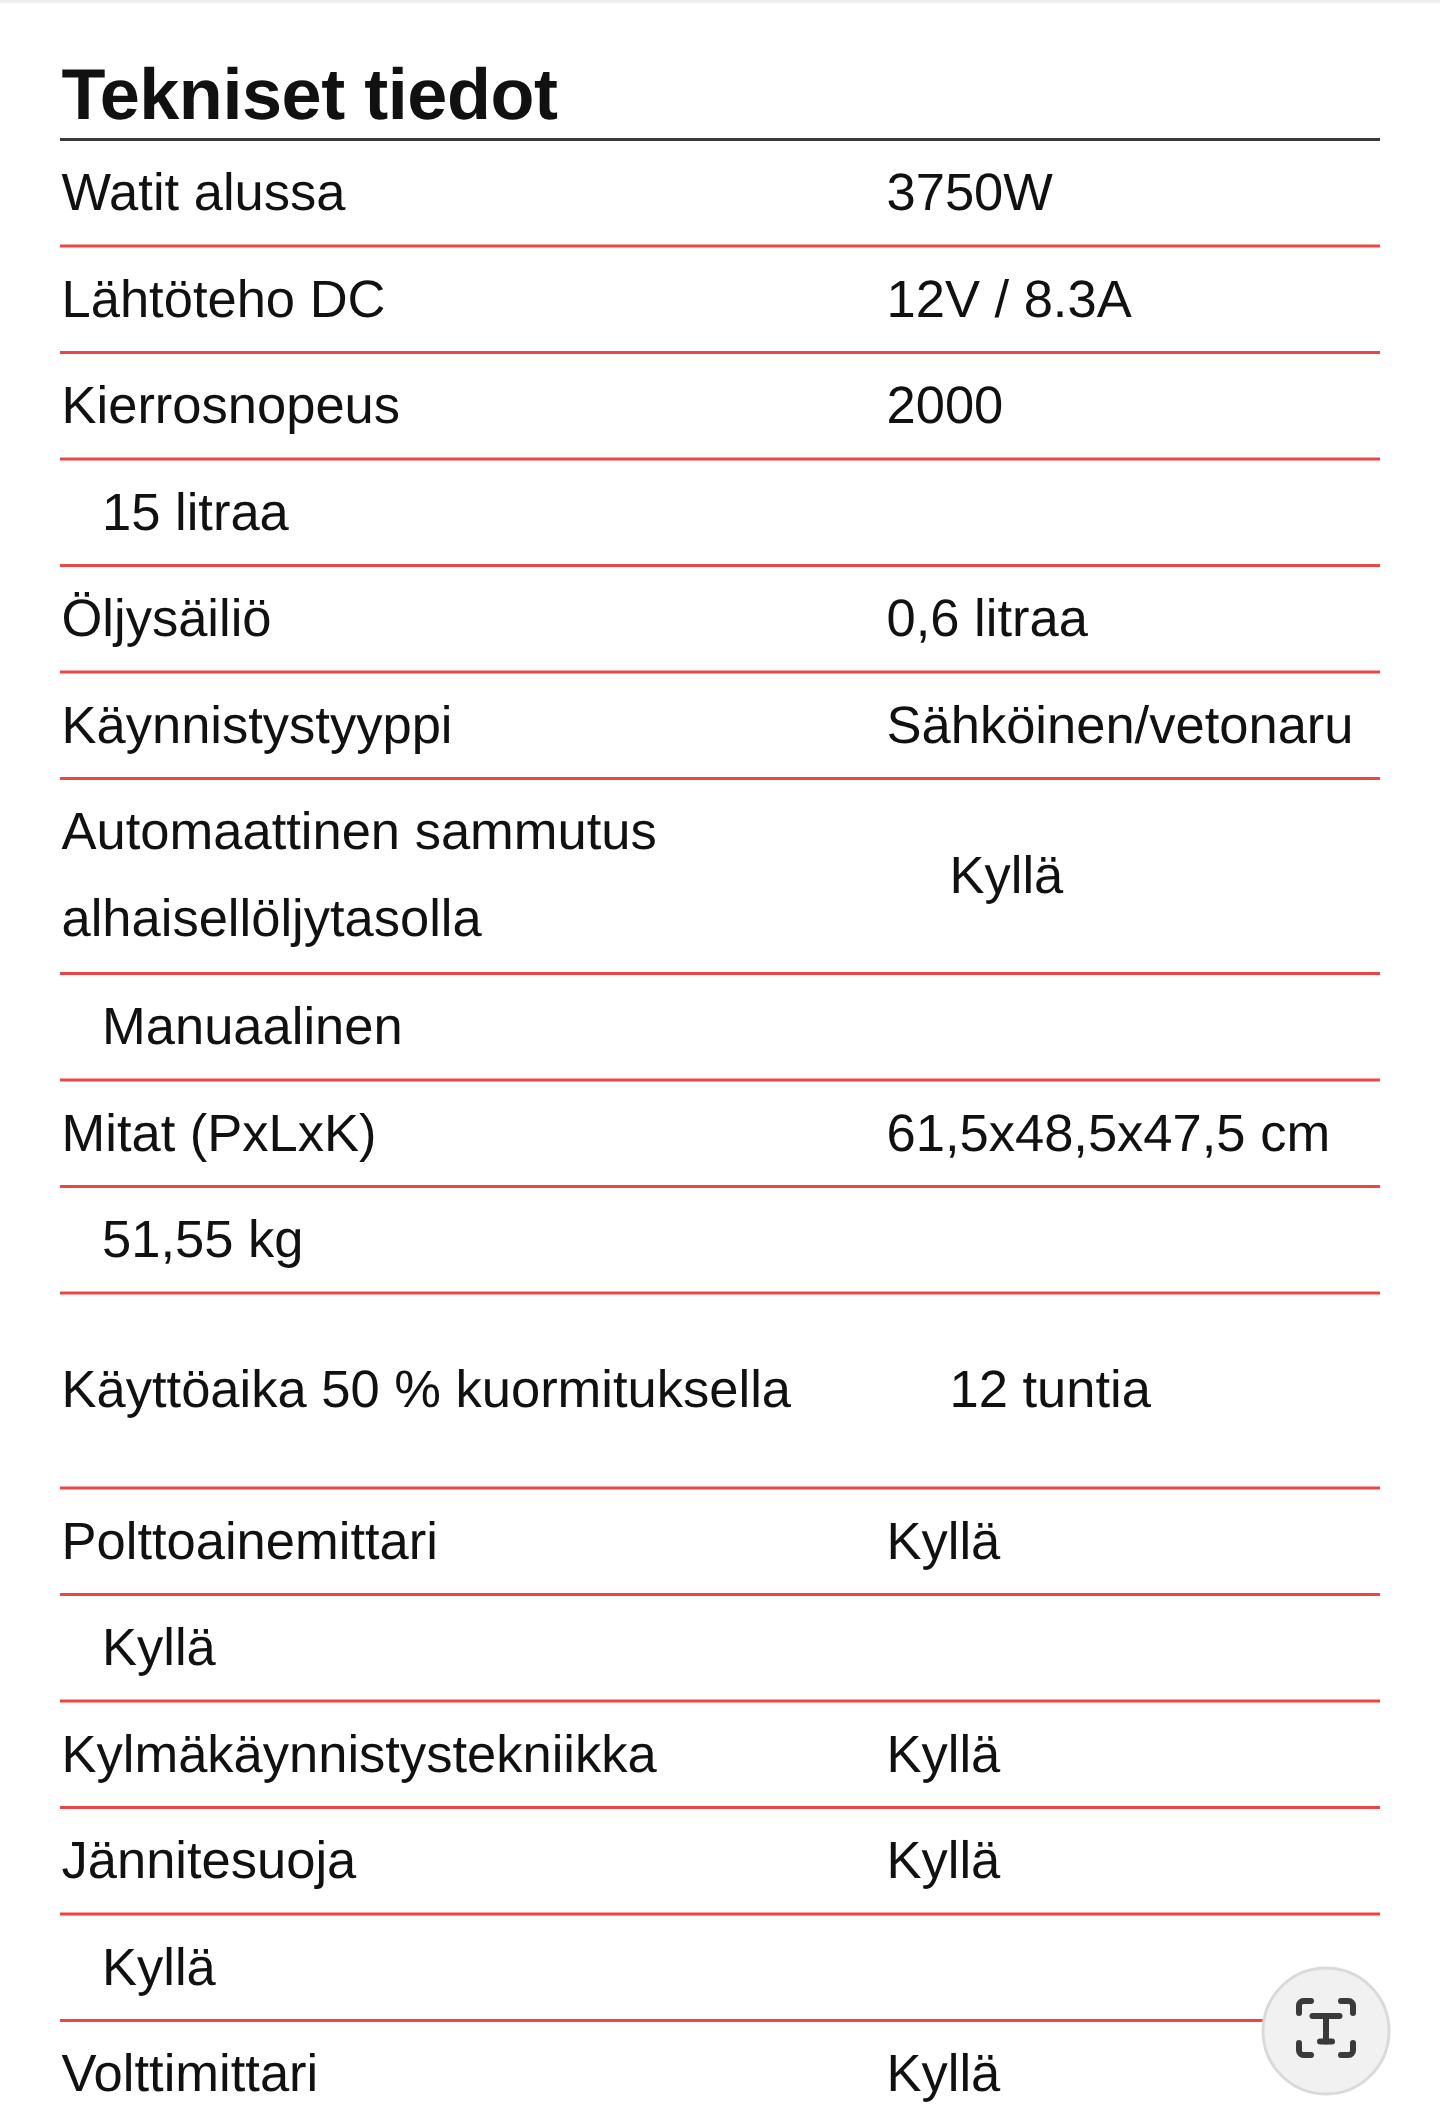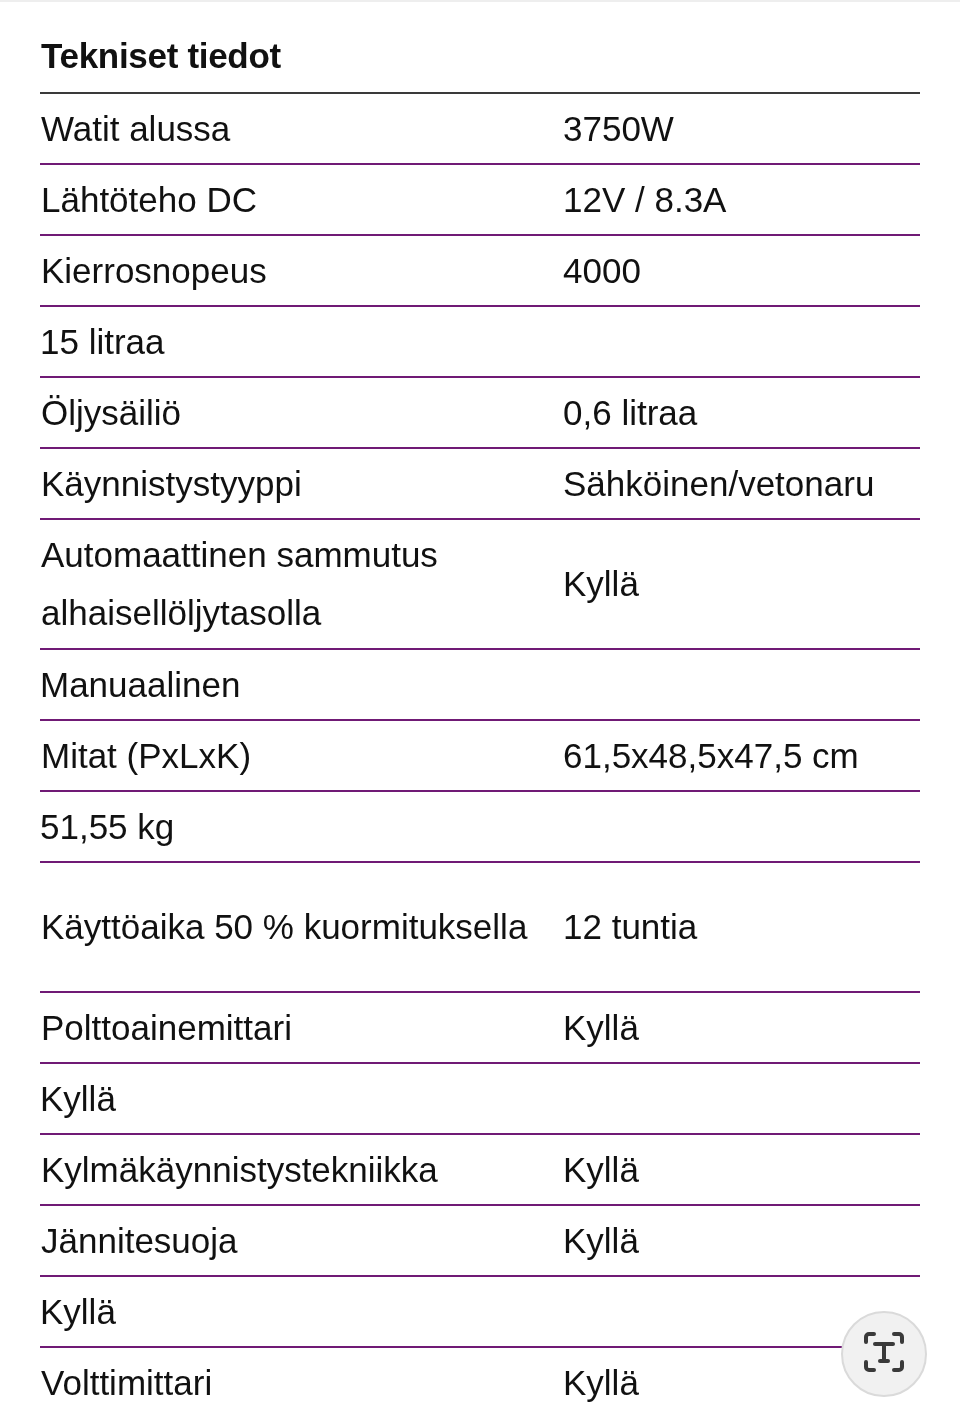--- a/index.html
+++ b/index.html
@@ -6,36 +6,36 @@
   body {
     width: 960px; height: 1409px; overflow: hidden;
     background: #ffffff;
     font-family: "Liberation Sans", "DejaVu Sans", sans-serif;
     color: #111111;
     position: relative;
   }
   .topbar { position: absolute; left: 0; top: 0; width: 960px; height: 2px; background: #eeeeee; }
   .title {
     position: absolute; left: 41px; top: 36px;
-    font-size: 35px; font-weight: bold; letter-spacing: -0.3px;
+    font-size: 48px; font-weight: bold; letter-spacing: -0.3px;
     color: #111;
   }
   .table {
     position: absolute; left: 40px; top: 92px; width: 880px;
     border-top: 2px solid #3a3a3a;
   }
   .row {
     display: flex; align-items: center;
-    border-bottom: 2px solid #701a75;
+    border-bottom: 2px solid #ef4444;
     height: 69px;
     font-size: 35px;
   }
-  .row.tall { height: 128px; }
+  .row.tall { height: 128px; gap: 42px; }
   .cell-label { width: 522px; line-height: 58px; padding-left: 1px; }
-  .cell-value { flex: 1; white-space: nowrap; line-height: 58px; }
+  .cell-value { flex: 1; white-space: nowrap; line-height: 58px; margin-left: 28px; }
   .ocr-btn {
     position: absolute; left: 841px; top: 1311px;
     width: 86px; height: 86px; border-radius: 50%;
     background: #f1f1f1; border: 2px solid #dadada;
     box-sizing: border-box;
     display: flex; align-items: center; justify-content: center;
   }
 </style>
 </head>
 <body>
@@ -48,21 +48,21 @@
   <div class="row">
     <div class="cell-label">Watit alussa</div>
     <div class="cell-value">3750W</div>
   </div>
   <div class="row">
     <div class="cell-label">Lähtöteho DC</div>
     <div class="cell-value">12V / 8.3A</div>
   </div>
   <div class="row">
     <div class="cell-label">Kierrosnopeus</div>
-    <div class="cell-value">4000</div>
+    <div class="cell-value">2000</div>
   </div>
   <div class="row">
     <div class="cell-value">15 litraa</div>
   </div>
   <div class="row">
     <div class="cell-label">Öljysäiliö</div>
     <div class="cell-value">0,6 litraa</div>
   </div>
   <div class="row">
     <div class="cell-label">Käynnistystyyppi</div>

